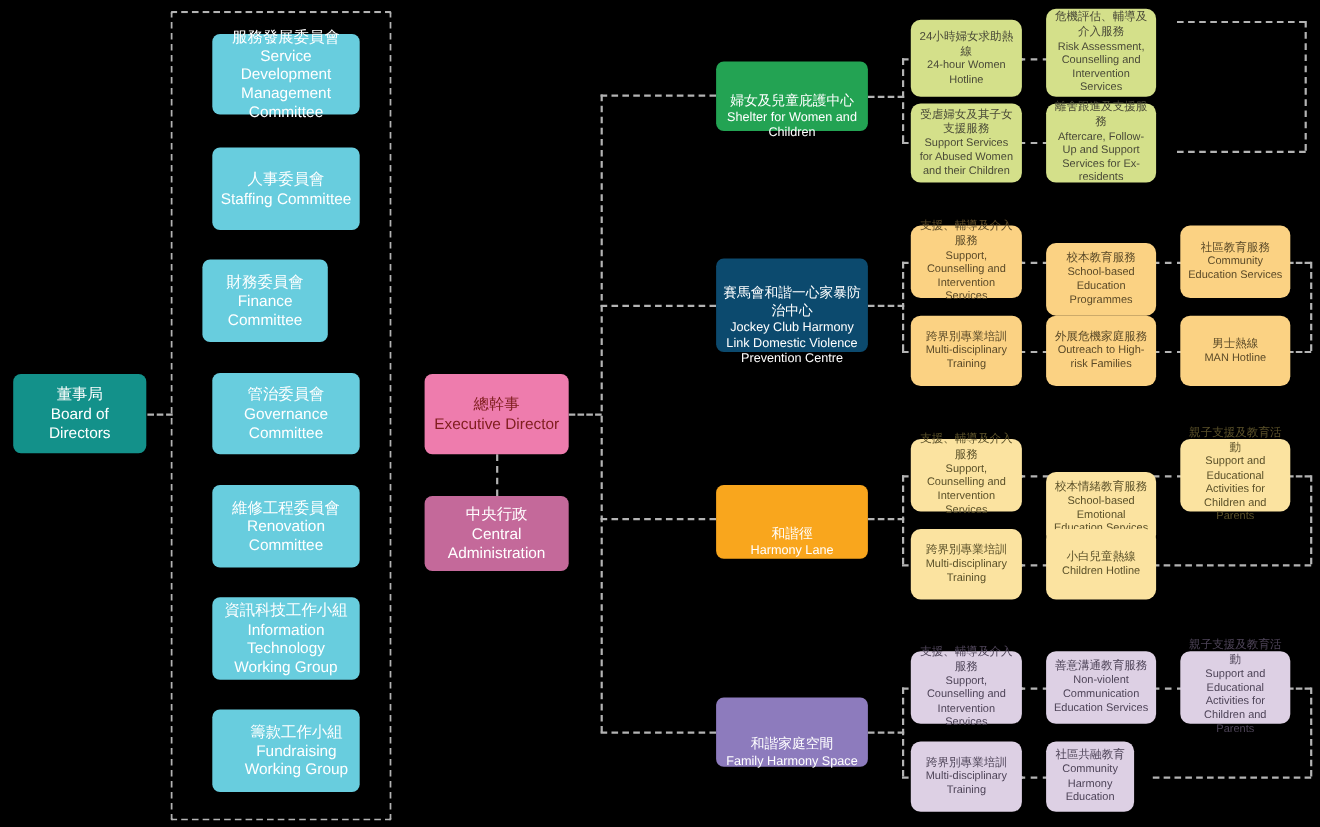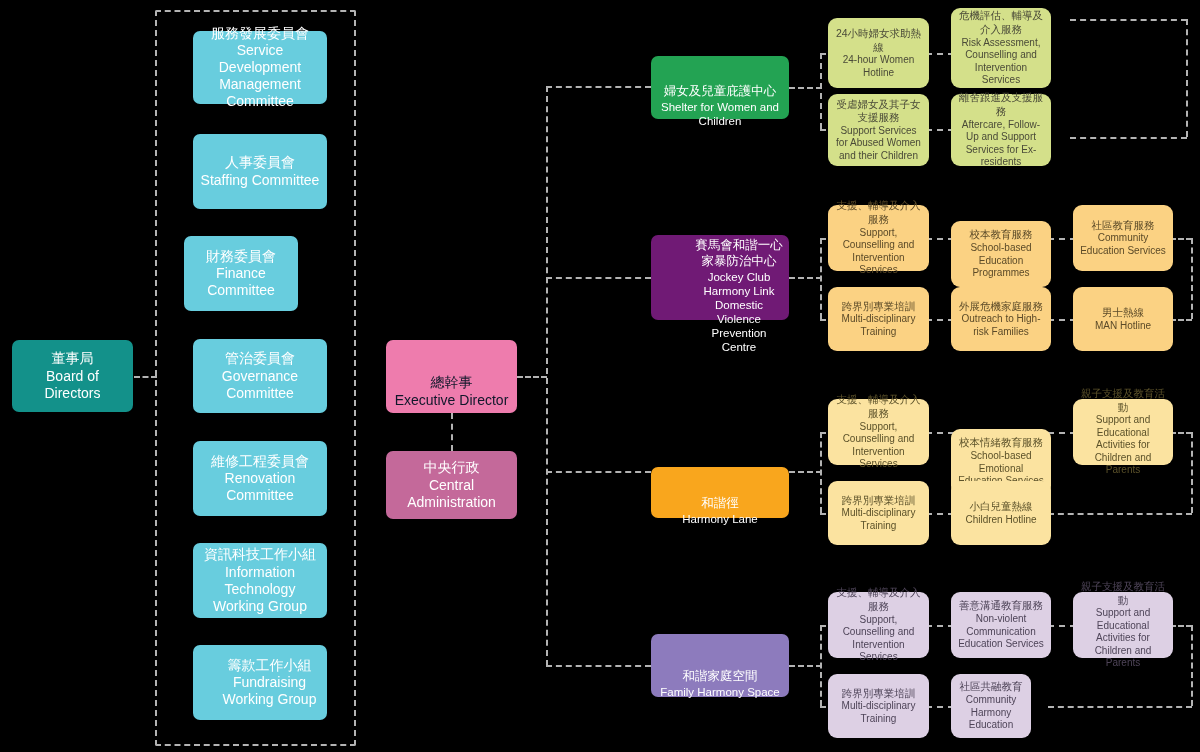--- a/index.html
+++ b/index.html
@@ -17,33 +17,33 @@
   .board{background:#13918a;color:#ffffff;}
   .board .zh{font-size:14px;}
   .board .en{font-size:14px;}
 
   
   .committee{background:#68cdde;color:#ffffff;}
   .committee .zh{font-size:14px;}
   .committee .en{font-size:14px;}
 
   
-  .execdir{background:#ee7cad;color:#0f172a;justify-content:flex-end;}
+  .execdir{background:#ee7cad;color:#7f1d1d;}
   .execdir .zh{font-size:14px;}
   .execdir .en{font-size:14px;}
   .centraladmin{background:#c4699a;color:#ffffff;}
   .centraladmin .zh{font-size:14px;}
   .centraladmin .en{font-size:14px;}
 
   
   .centre{color:#ffffff;}
   .centre .zh{font-size:12.5px;margin-top:37px;}
   .centre .en{font-size:11.5px;}
   .c-green{background:#23a353;}
-  .c-orange{background:#701a75;padding-left:44px;}
+  .c-orange{background:#0c4a6e;}
   .c-amber{background:#f9a61d;}
   .c-purple{background:#8d7bbd;}
 
   
   .svc{border-radius:9px;}
   .svc .zh{font-size:10.5px;line-height:1.3;}
   .svc .en{font-size:10px;line-height:1.25;}
   .s-green{background:#d4e08a;color:#4a4a38;}
   .s-orange{background:#fbd283;color:#5b4a28;}
   .s-amber{background:#fbe3a0;color:#5b5129;}
@@ -203,21 +203,21 @@
   </div>
   <div class="box svc s-orange" style="left:951px;top:287px;width:100px;height:64px;">
     <span class="zh">外展危機家庭服務</span>
     <span class="en">Outreach to High-risk Families</span>
   </div>
   <div class="box svc s-orange" style="left:1073px;top:287px;width:100px;height:64px;">
     <span class="zh">男士熱線</span>
     <span class="en">MAN Hotline</span>
   </div>
 
-  <div class="box centre c-amber" style="left:651px;top:467px;width:138px;height:51px;">
+  <div class="box centre c-amber" style="left:651px;top:441px;width:138px;height:67px;">
     <span class="zh">和諧徑</span>
     <span class="en">Harmony Lane</span>
   </div>
   <div class="box svc s-amber" style="left:828px;top:399px;width:101px;height:66px;">
     <span class="zh">支援、輔導及介入服務</span>
     <span class="en">Support, Counselling and Intervention Services</span>
   </div>
   <div class="box svc s-amber" style="left:951px;top:399px;width:100px;height:66px;margin-top:30px;">
     <span class="zh">校本情緒教育服務</span>
     <span class="en">School-based Emotional Education Services</span>

